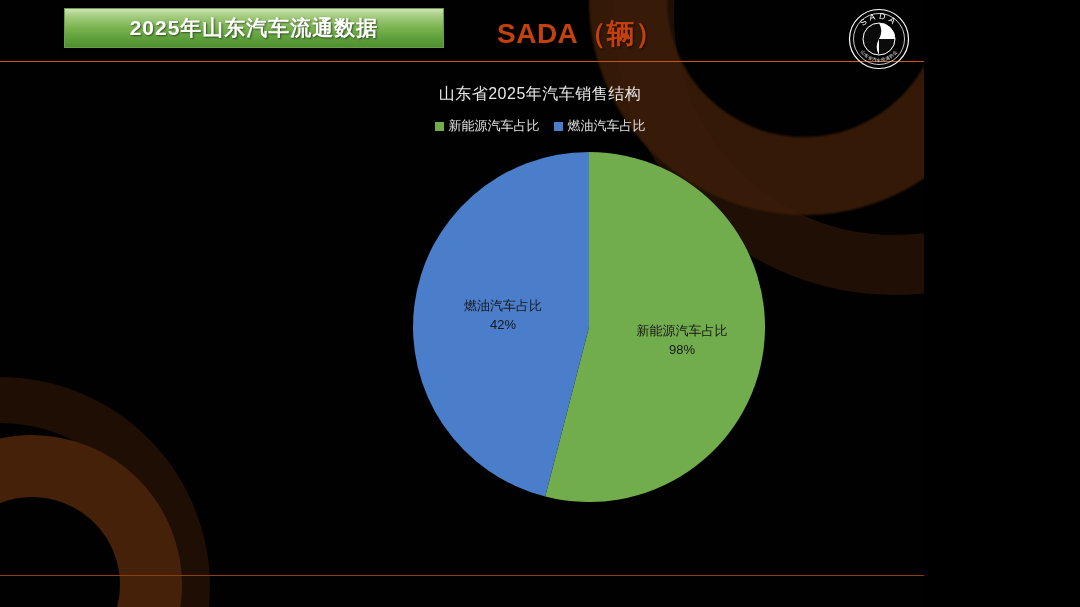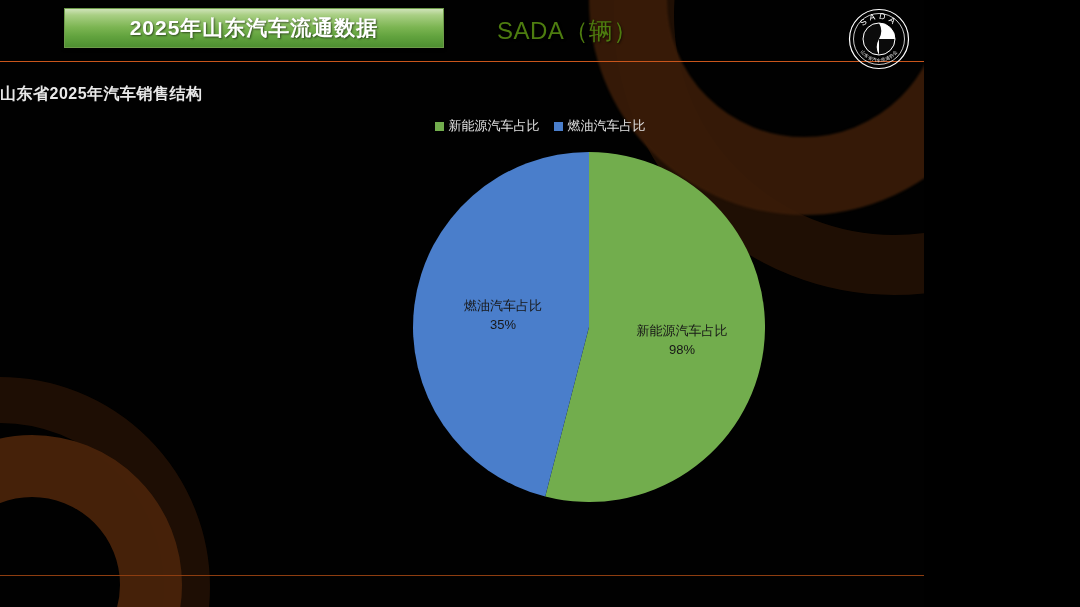--- a/index.html
+++ b/index.html
@@ -73,36 +73,36 @@
     box-shadow:0 1px 3px rgba(0,0,0,.6);
   }
   #title-plate-text {
     font-size:21px; font-weight:bold; color:#ffffff;
     letter-spacing:1px;
     text-shadow:1px 1px 2px rgba(0,0,0,.55);
     white-space:nowrap;
   }
   #unit-label {
     position:absolute; left:497px; top:15px;
-    font-size:24px; font-weight:normal; color:#4d7c0f;
+    font-size:28px; font-weight:bold; color:#c2410c;
     letter-spacing:.5px; white-space:nowrap;
     text-shadow:1px 1px 2px rgba(0,0,0,.6);
   }
 
   
   #logo {
     position:absolute; right:14px; top:8px;
     width:62px; height:62px;
   }
 
   
   #chart-title {
     position:absolute; top:84px; left:0; width:1080px;
-    text-align:left;
-    font-size:16px; color:#e8e8e8; letter-spacing:.5px;font-weight:bold;
+    text-align:center;
+    font-size:16px; color:#e8e8e8; letter-spacing:.5px;
   }
   #legend {
     position:absolute; top:117px; left:0; width:1080px;
     display:flex; justify-content:center; align-items:center; gap:14px;
     font-size:13px; color:#e2e2e2;
   }
   .legend-item { display:flex; align-items:center; gap:5px; }
   .legend-swatch { width:9px; height:9px; display:inline-block; }
 
   #pie-wrap {
@@ -177,21 +177,21 @@
 
   <div id="pie-wrap">
     <svg id="pie-svg" viewBox="0 0 352 350">
       <path id="slice-nev" d="M 176 175 L 176.00 0.00 A 176 175 0 1 1 132.23 344.50 Z" fill="#72ad4d"></path>
       <path id="slice-fuel" d="M 176 175 L 132.23 344.50 A 176 175 0 0 1 176.00 0.00 Z" fill="#4a7ecb"></path>
     </svg>
   </div>
 
   <div class="slice-label" id="label-fuel">
     <div>燃油汽车占比</div>
-    <div>35%</div>
+    <div>42%</div>
   </div>
 
   <div class="slice-label" id="label-nev">
     <div>新能源汽车占比</div>
     <div>98%</div>
   </div>
 
 </div>
 
 </body></html>

